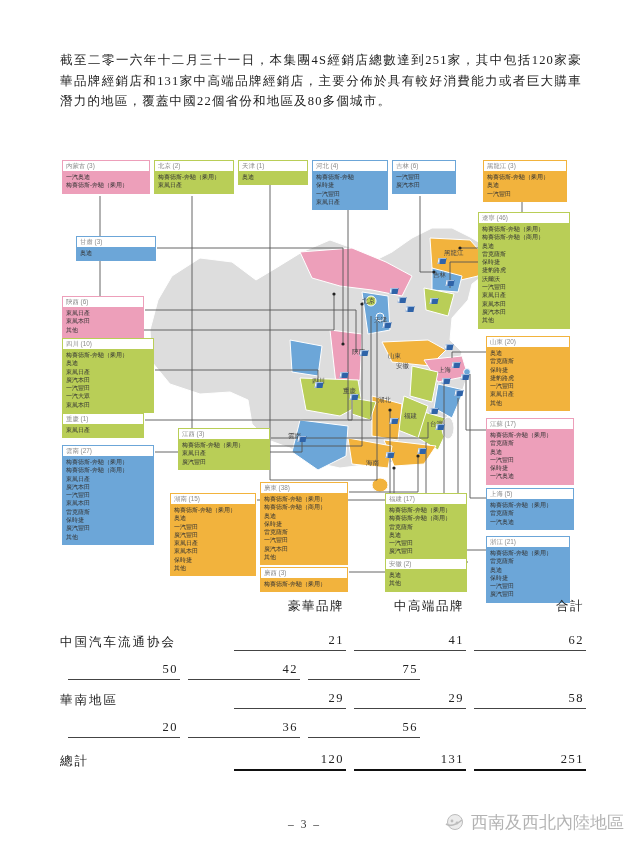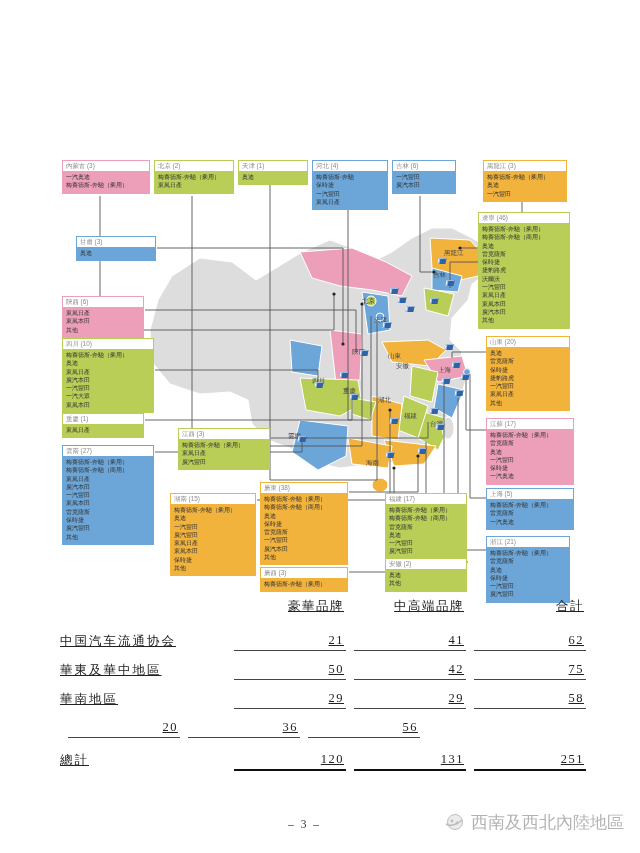--- a/index.html
+++ b/index.html
@@ -17,38 +17,39 @@
            padding:0 3px;white-space:nowrap;overflow:hidden;}
   .mb-body{padding:2px 3px 3px 3px;color:#333;}
   .mb-body div{white-space:nowrap;overflow:hidden;}
   .map-label{position:absolute;z-index:2;font-family:"Liberation Sans",sans-serif;
              font-size:6.5px;color:#444;white-space:nowrap;}
   .flag{position:absolute;z-index:2;width:7px;height:6px;background:#2f63a8;
         border-left:1px solid #fff;transform:skewX(-10deg);box-shadow:inset 1px 1px 0 #9db9dd;}
   
   #dist-table{position:absolute;left:60px;top:598px;width:526px;z-index:2;
               font-size:12.5px;letter-spacing:1.5px;}
-  .t-row{display:flex;align-items:flex-start;margin-bottom:11px;text-decoration:underline;}
+  .t-row{display:flex;align-items:center;margin-bottom:11px;}
   .t-row .lbl{flex:1;letter-spacing:2px;}
   .t-head{margin-bottom:16px;}
   .t-head .cell{border-bottom:none;font-size:12.5px;}
   .cell{width:112px;margin-left:8px;text-align:right;padding:0 2px 2px 0;box-sizing:border-box;}
   .num{border-bottom:1px solid #444;}
   .t-total{margin-top:14px;}
   .t-total .num{border-bottom:2px solid #111;}
   
   #page-num{position:absolute;left:288px;top:818px;font-size:11.5px;letter-spacing:2px;color:#333;z-index:2;}
   #watermark{position:absolute;right:16px;top:810px;display:flex;align-items:center;gap:5px;
              font-family:"Liberation Sans",sans-serif;font-size:17px;color:#b3b3b3;z-index:2;}
 </style>
 </head>
 <body>
 
 <div class="page">
 
+  <div id="para1" class="para">截至二零一六年十二月三十一日，本集團4S經銷店總數達到251家，其中包括120家豪華品牌經銷店和131家中高端品牌經銷店，主要分佈於具有較好消費能力或者巨大購車潛力的地區，覆蓋中國22個省份和地區及80多個城市。</div>
 
   <svg id="map-svg" width="640" height="853" viewBox="0 0 640 853">
     <g stroke="#ffffff" stroke-width="1">
 
       <path fill="#dddddd" d="M470,237 L492,250 L488,272 L472,284 L468,300 L452,318 L450,340 L462,352 L458,366 L468,374 L462,392 L450,412 L438,432 L420,452 L398,462 L372,464 L340,468 L312,462 L290,448 L268,440 L252,424 L248,400 L230,392 L200,394 L170,384 L152,362 L150,330 L158,300 L172,276 L200,258 L232,262 L256,280 L276,268 L302,252 L330,240 L352,248 L372,262 L392,252 L412,238 L432,228 L452,228 Z"></path>
 
       <path fill="#F2B33D" d="M430,238 L470,240 L486,258 L478,276 L452,282 L432,268 Z"></path>
       <path fill="#6CA6D8" d="M432,268 L462,276 L458,292 L432,290 Z"></path>
       <path fill="#B9CE57" d="M424,288 L454,294 L448,316 L426,310 Z"></path>
       <path fill="#ED9FBA" d="M300,252 L352,248 L386,262 L412,276 L402,296 L372,290 L340,286 L312,278 Z"></path>
@@ -368,21 +369,20 @@
       <span class="cell">合計</span>
     </div>
     <div id="t-body">
         <div class="t-row">
           <span class="lbl">中国汽车流通协会</span>
           <span class="cell num">21</span>
           <span class="cell num">41</span>
           <span class="cell num">62</span>
         </div>
         <div class="t-row">
-          <span class="lbl">華東及華中地區</span>
           <span class="cell num">50</span>
           <span class="cell num">42</span>
           <span class="cell num">75</span>
         </div>
         <div class="t-row">
           <span class="lbl">華南地區</span>
           <span class="cell num">29</span>
           <span class="cell num">29</span>
           <span class="cell num">58</span>
         </div>

